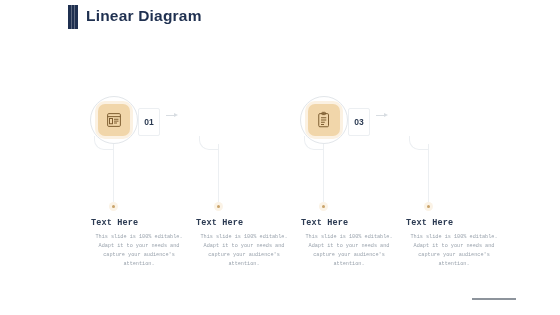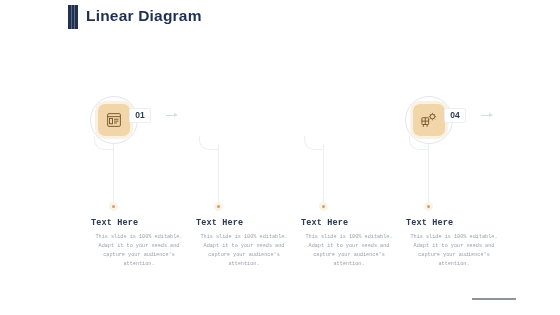--- a/index.html
+++ b/index.html
@@ -47,22 +47,22 @@
   }
   .tile{
     position:absolute;left:12px;top:8px;width:32px;height:32px;
     background:#f1d6aa;border-radius:7px;
     display:flex;align-items:center;justify-content:center;
     box-shadow:0 0 0 3px #fbf1e2;
   }
   .tile svg{display:block;}
 
   .numbox{
-    position:absolute;left:43px;top:12px;
-    min-width:22px;height:15px;
+    position:absolute;left:52px;top:12px;
+    min-width:22px;height:28px;
     border:1px solid #eceff2;border-radius:2px;
     background:#ffffff;
     display:flex;align-items:center;justify-content:center;
     padding:0 3px;box-sizing:border-box;
   }
   .numbox span{
     font-size:8.5px;font-weight:bold;color:#2b3a52;line-height:1;
   }
   .arrow{
     position:absolute;left:80px;top:17px;width:12px;height:5px;
@@ -151,42 +151,41 @@
       <div class="numbox">
         <span>01</span>
       </div>
       <div class="arrow">
         <div class="shaft"></div>
           <div class="head"></div>
       </div>
     </div>
 
 
-
-    <div class="node n3">
+    <div class="node n2">
       <div class="ring"></div>
       <div class="tile">
         <svg width="18" height="18" viewBox="0 0 24 24" fill="none" stroke="#7a5a2e" stroke-width="1.3">
-          <rect x="2.5" y="9" width="9" height="9" rx="1"></rect>
-          <line x1="2.5" y1="13.5" x2="11.5" y2="13.5"></line>
-          <line x1="7" y1="9" x2="7" y2="18"></line>
-          <line x1="4.5" y1="18" x2="4.5" y2="21"></line>
-          <line x1="9.5" y1="18" x2="9.5" y2="21"></line>
-          <circle cx="16.5" cy="7.5" r="3"></circle>
-          <path d="M16.5 2.6v1.4M16.5 11v1.4M21.4 7.5H20M13 7.5h-1.4M20 4l-1 1M14 10l-1 1M20 11l-1-1M14 5l-1-1"></path>
+          <rect x="5" y="3.5" width="13" height="17.5" rx="1.5"></rect>
+          <rect x="9" y="1.8" width="5" height="3" rx="1"></rect>
+          <line x1="8" y1="9" x2="15" y2="9"></line>
+          <line x1="8" y1="12" x2="15" y2="12"></line>
+          <line x1="8" y1="15" x2="13" y2="15"></line>
+          <line x1="8" y1="18" x2="12" y2="18"></line>
         </svg>
       </div>
       <div class="numbox">
-        <span>04</span>
+        <span>03</span>
       </div>
       <div class="arrow">
         <div class="shaft"></div>
           <div class="head"></div>
       </div>
     </div>
+
   </div>
 
   <div class="stem s0">
     <div class="curve"></div>
       <div class="vline"></div>
     <div class="dot">
         <i></i>
       </div>
   </div>
   <div class="stem s1">

